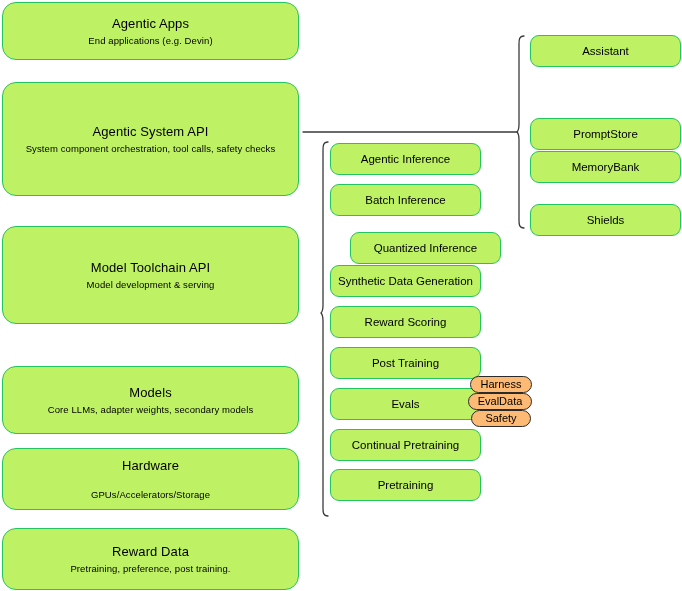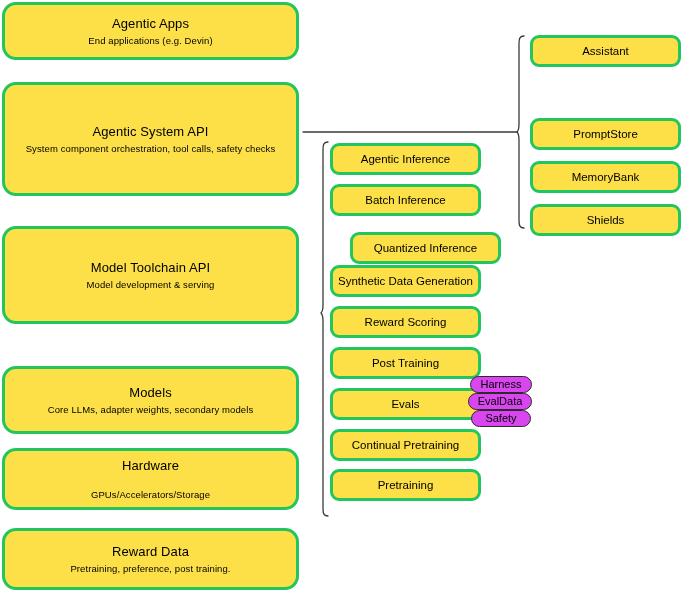--- a/index.html
+++ b/index.html
@@ -20,22 +20,22 @@
     position: absolute;
     left: 0;
     top: 0;
     width: 682px;
     height: 591px;
   }
   
   .box {
     position: absolute;
     box-sizing: border-box;
-    background: #fde047;
-    border: 3px solid #22c55e;
+    background: #bef264;
+    border: 1px solid #22c55e;
     border-radius: 12px;
     display: flex;
     flex-direction: column;
     align-items: center;
     justify-content: center;
     text-align: center;
   }
   
   .layer {
     left: 2px;
@@ -65,21 +65,21 @@
     width: 151px;
   }
   .chip.right {
     left: 530px;
     width: 151px;
   }
   
   .pill {
     position: absolute;
     box-sizing: border-box;
-    background: #d946ef;
+    background: #fdba74;
     border: 1px solid #2b2b2b;
     border-radius: 11px;
     height: 17px;
     display: flex;
     align-items: center;
     justify-content: center;
     font-size: 11px;
     line-height: 13px;
     z-index: 20;
     padding: 0 6px;
@@ -192,20 +192,20 @@
   <div class="pill" style="left:471px; top:410px; width:60px;">
     <span>Safety</span>
   </div>
 
   <div class="box chip right" style="top:35px;">
     <span>Assistant</span>
   </div>
   <div class="box chip right" style="top:118px;">
     <span>PromptStore</span>
   </div>
-  <div class="box chip right" style="top:161px;">
+  <div class="box chip right" style="top:151px;">
     <span>MemoryBank</span>
   </div>
   <div class="box chip right" style="top:204px;">
     <span>Shields</span>
   </div>
 
 </div>
 
 </body></html>

